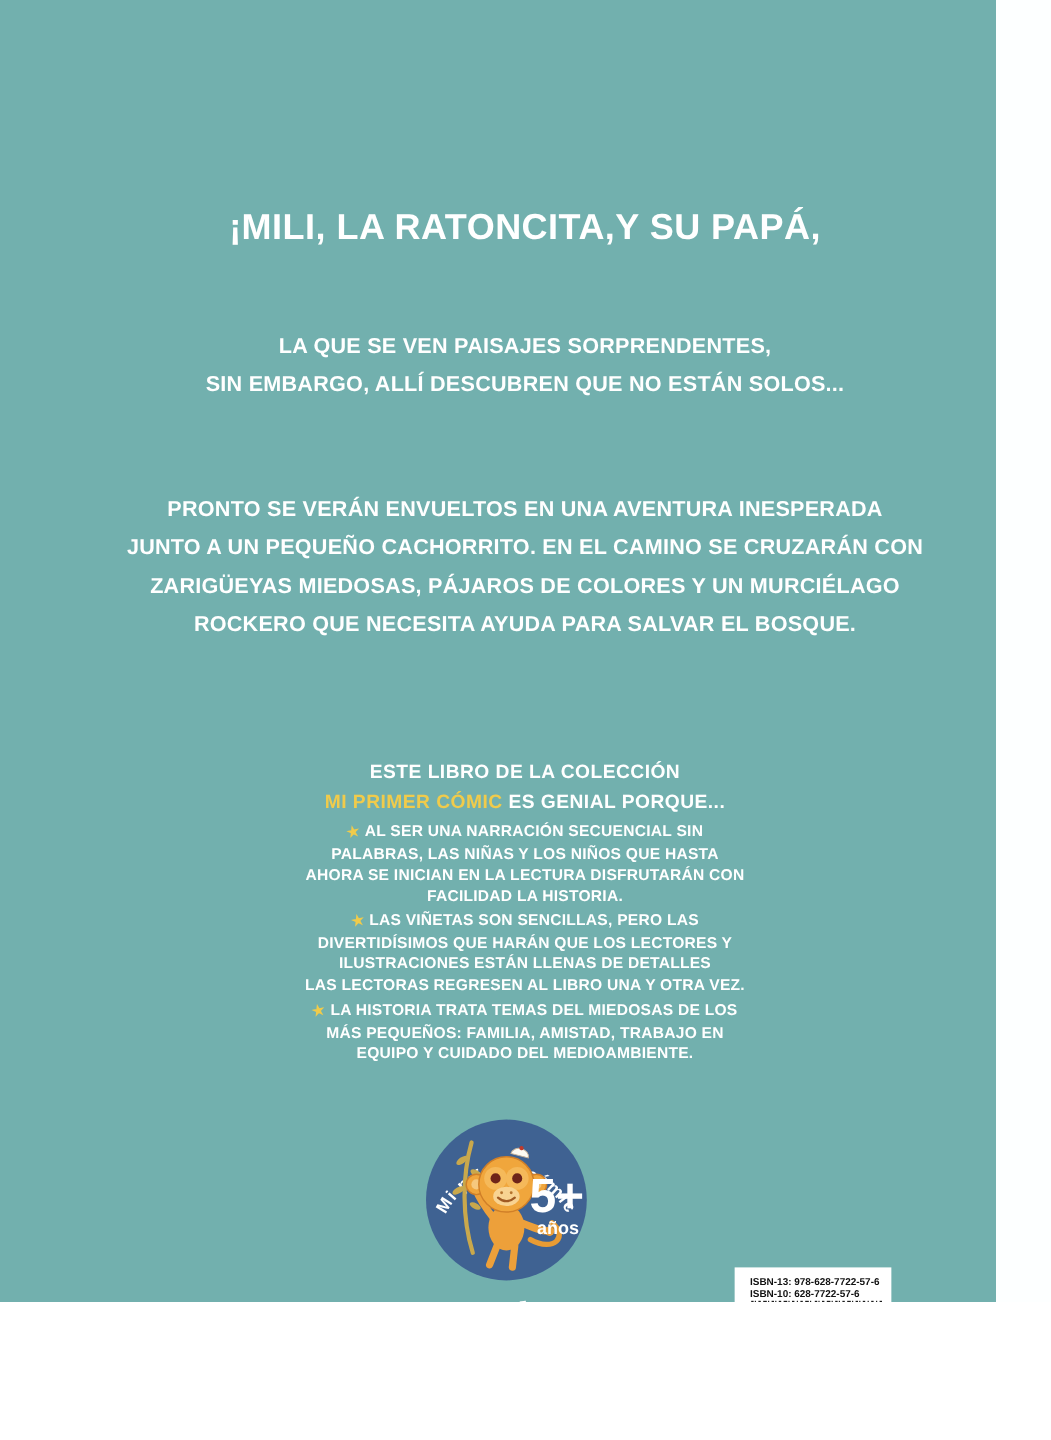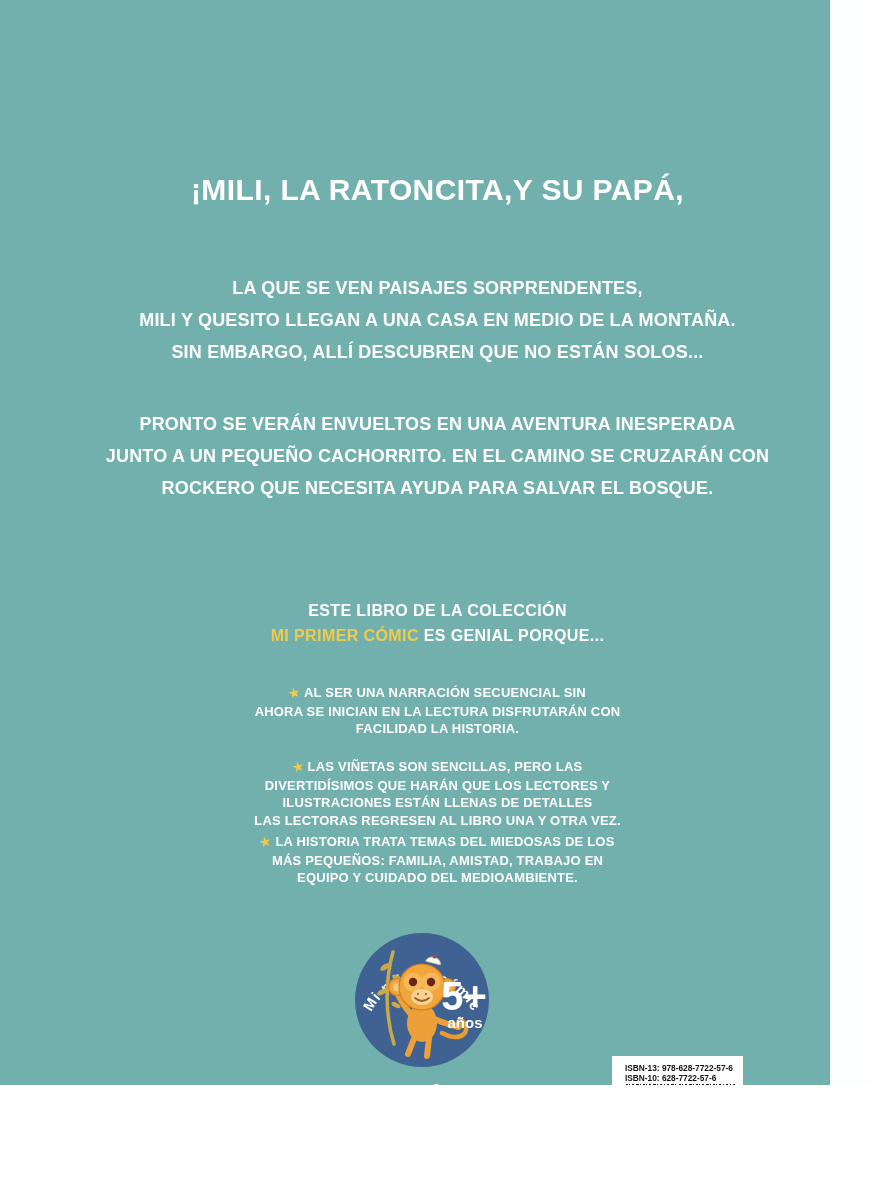--- a/index.html
+++ b/index.html
@@ -15,21 +15,21 @@
     position:absolute;left:830px;top:0;width:46px;height:1200px;background:#fdffff;
   }
   .col{
     position:absolute;left:45px;width:785px;text-align:center;
     color:#ffffff;font-weight:bold;
   }
   .title{top:170px;font-size:30px;line-height:40px;letter-spacing:.4px;}
   .syn{font-size:18px;line-height:32px;letter-spacing:.2px;}
   .syn1{top:272px;}
   .syn2{top:408px;}
-  .intro{top:598px;font-size:16px;line-height:25px;letter-spacing:.4px;}
+  .intro{top:631px;font-size:16px;line-height:25px;letter-spacing:.4px;}
   .yellow{color:#f0cb4b;}
   .bullets{font-size:13px;line-height:17.5px;letter-spacing:.2px;}
   .b1{top:684px;}
   .b2{top:758px;}
   .b3{top:833px;}
   .star{
     color:#f0cb4b;display:inline-block;transform:rotate(-12deg);
     margin-right:4px;font-size:12px;
   }
   .badge{position:absolute;left:352px;top:930px;}
@@ -50,39 +50,40 @@
 <div class="canvas">
   <div class="cover"></div>
   <div class="page-edge"></div>
 
   <div class="col title">
     <div>¡MILI, LA RATONCITA,Y SU PAPÁ,</div>
   </div>
 
   <div class="col syn syn1">
     <div>LA QUE SE VEN PAISAJES SORPRENDENTES,</div>
-    <div>MILI Y QUESITO LLEGAN A UNA CASA EN MEDIO DE LA MONTAÑA.</div>
     <div>SIN EMBARGO, ALLÍ DESCUBREN QUE NO ESTÁN SOLOS...</div>
   </div>
 
   <div class="col syn syn2">
     <div>PRONTO SE VERÁN ENVUELTOS EN UNA AVENTURA INESPERADA</div>
     <div>JUNTO A UN PEQUEÑO CACHORRITO. EN EL CAMINO SE CRUZARÁN CON</div>
+    <div>ZARIGÜEYAS MIEDOSAS, PÁJAROS DE COLORES Y UN MURCIÉLAGO</div>
     <div>ROCKERO QUE NECESITA AYUDA PARA SALVAR EL BOSQUE.</div>
   </div>
 
   <div class="col intro">
     <div>ESTE LIBRO DE LA COLECCIÓN</div>
     <div>
       <span class="yellow">MI PRIMER CÓMIC</span><span> ES GENIAL PORQUE...</span>
     </div>
   </div>
 
   <div class="col bullets b1">
     <div><span class="star">★</span><span>AL SER UNA NARRACIÓN SECUENCIAL SIN</span></div>
+    <div>PALABRAS, LAS NIÑAS Y LOS NIÑOS QUE HASTA</div>
     <div>AHORA SE INICIAN EN LA LECTURA DISFRUTARÁN CON</div>
     <div>FACILIDAD LA HISTORIA.</div>
   </div>
 
   <div class="col bullets b2">
     <div><span class="star">★</span><span>LAS VIÑETAS SON SENCILLAS, PERO LAS</span></div>
     <div>DIVERTIDÍSIMOS QUE HARÁN QUE LOS LECTORES Y</div>
     <div>ILUSTRACIONES ESTÁN LLENAS DE DETALLES</div>
     <div>LAS LECTORAS REGRESEN AL LIBRO UNA Y OTRA VEZ.</div>
   </div>

